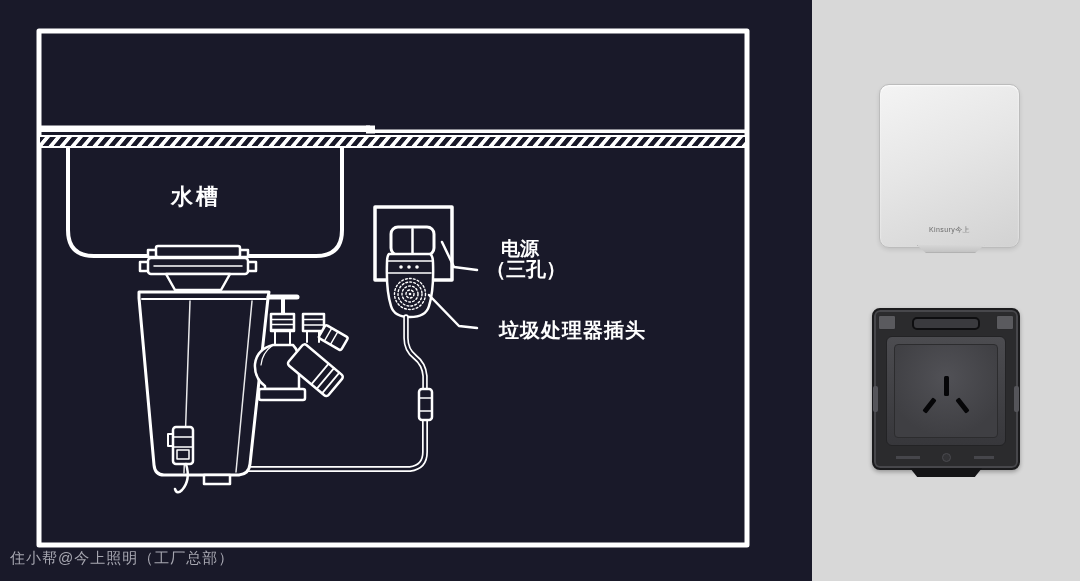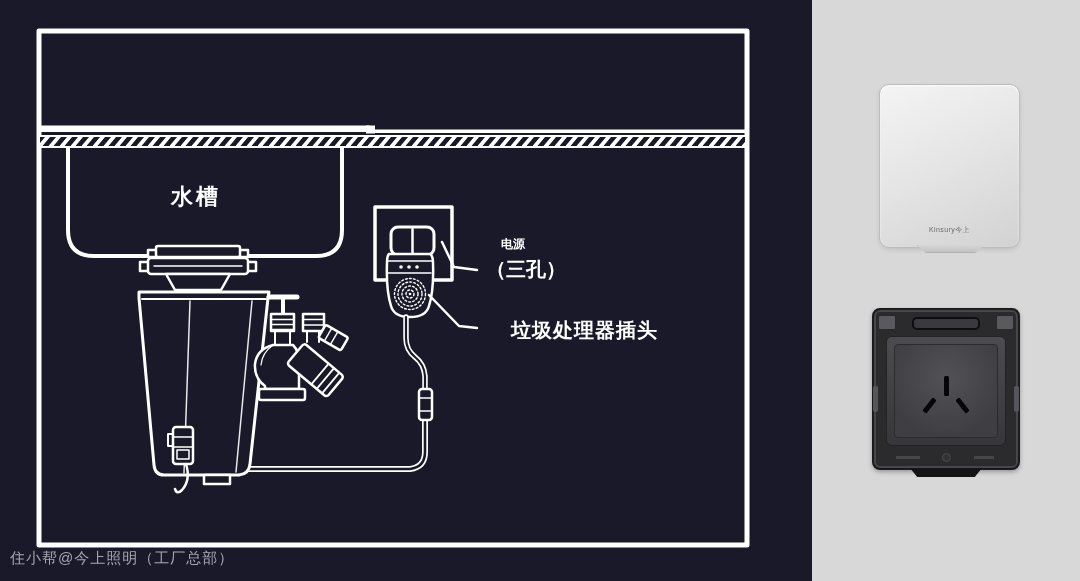--- a/index.html
+++ b/index.html
@@ -3,23 +3,23 @@
 <meta charset="utf-8">
 <style>
   html,body{margin:0;padding:0;background:#000;}
   #stage{position:relative;width:1080px;height:581px;overflow:hidden;
          font-family:"Liberation Sans","DejaVu Sans",sans-serif;}
   
   #dark-panel{position:absolute;left:0;top:0;width:812px;height:581px;background:#191929;}
   #diagram-svg{position:absolute;left:0;top:0;}
   .dlabel{position:absolute;color:#ffffff;font-weight:bold;white-space:nowrap;}
   #sink-label{left:171px;top:182px;font-size:22px;letter-spacing:3px;}
-  #power-label-1{left:501px;top:236px;font-size:12px;}
+  #power-label-1{left:501px;top:236px;font-size:19px;}
   #power-label-2{left:486px;top:256px;font-size:20px;text-align:center;}
-  #plug-label{left:499px;top:317px;font-size:20px;letter-spacing:1px;margin-left:12px;}
+  #plug-label{left:499px;top:317px;font-size:20px;letter-spacing:1px;}
   #watermark{position:absolute;left:10px;top:549px;font-size:15px;color:#a6a6b0;
              font-weight:normal;letter-spacing:1px;}
   
   #gray-panel{position:absolute;left:812px;top:0;width:268px;height:581px;background:#d8d8d8;}
   
   #splash-cover{position:absolute;left:67px;top:84px;width:139px;height:162px;
     background:linear-gradient(155deg,#f4f4f4 0%,#e6e6e6 45%,#d2d2d2 100%);
     border:1px solid #bcbcbc;border-radius:10px;
     box-shadow:inset 0 1px 2px rgba(255,255,255,.9), 0 2px 4px rgba(0,0,0,.10);}
   #cover-logo{position:absolute;left:0;right:0;bottom:12px;text-align:center;

